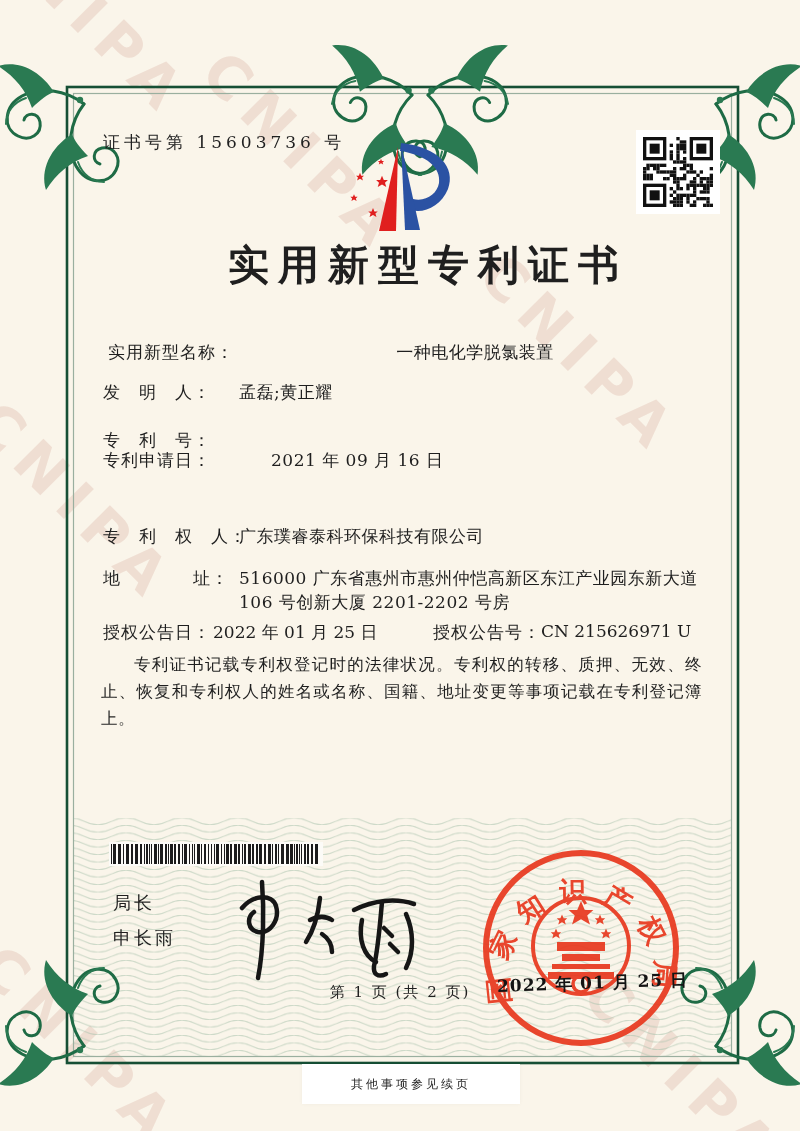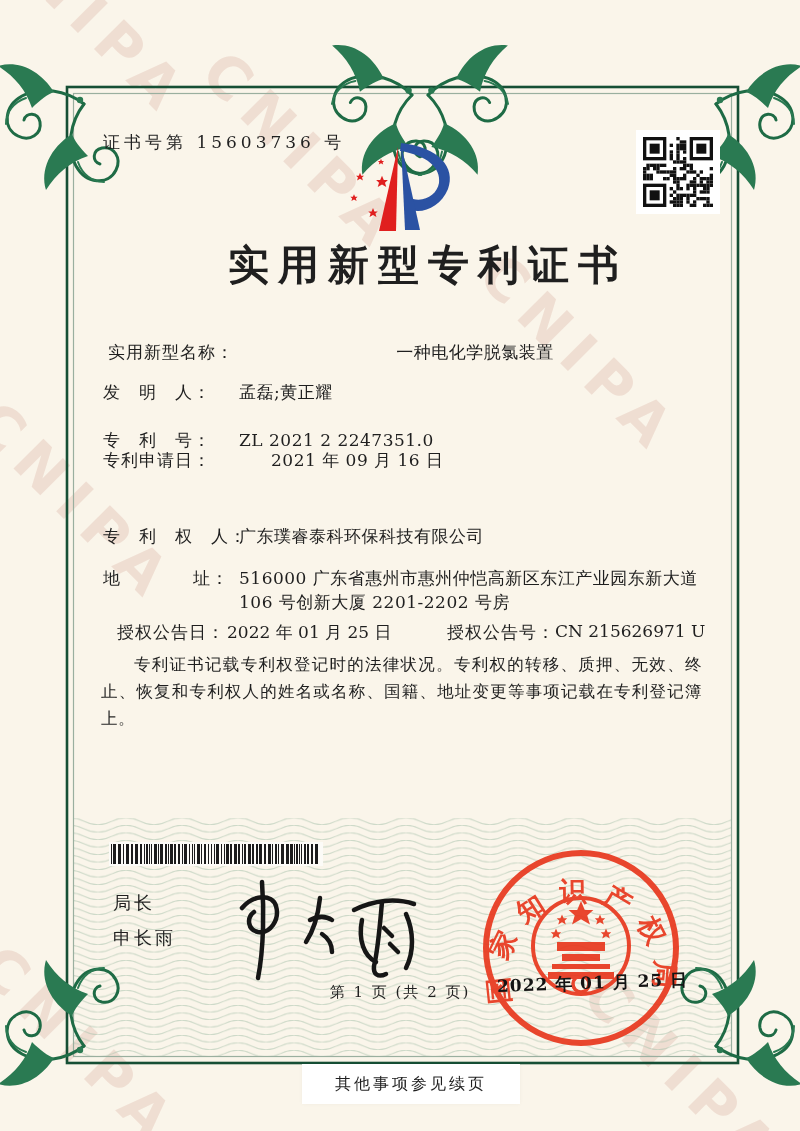--- a/index.html
+++ b/index.html
@@ -17,33 +17,33 @@
   }
   .cert-no{left:103px; top:131px; font-size:17px; letter-spacing:4px;}
   .title{
     left:0; top:238px; width:800px; text-align:center;
     font-size:41px; font-weight:bold; letter-spacing:9px;padding-left:28px;
   }
   .qr-box{left:636px; top:130px; width:84px; height:84px; background:#ffffff;}
   .field-row{left:103px; width:608px; display:flex; font-size:17px; line-height:24px;}
   .f-label{width:136px; flex:0 0 136px; letter-spacing:1px; white-space:nowrap;}
   .f-value{flex:1; letter-spacing:0.5px;}
-  .grant-row{left:117px; top:621px; width:620px; display:flex; font-size:17px;}
+  .grant-row{left:103px; top:621px; width:620px; display:flex; font-size:17px;}
   .grant-row .f-label2{width:110px; flex:0 0 110px; letter-spacing:1px;}
   .paras{left:101px; top:651px; width:601px; font-size:16.5px; line-height:27px;
     text-align:justify; letter-spacing:0.6px;}
   .paras p{margin:0; text-indent:2em;}
   .barcode-wrap{left:109px; top:842px; width:214px; height:24px; background:#fcfbf7;}
   .comm-title{left:113px; top:891px; font-size:18px; letter-spacing:3px;
     font-family:Liberation Serif, serif;}
   .comm-name{left:113px; top:926px; font-size:18px; letter-spacing:3px;
     font-family:"DejaVu Sans","Liberation Sans",sans-serif;}
   .page-info{left:0; top:983px; width:800px; text-align:center; font-size:15px; letter-spacing:2px;}
   .footer-box{left:302px; top:1064px; width:218px; height:40px; background:#ffffff;
-    text-align:center; line-height:40px; font-size:16px; letter-spacing:3px;
+    text-align:center; line-height:40px; font-size:12px; letter-spacing:3px;
     box-shadow:0 0 4px rgba(0,0,0,0.04);}
   .seal-date{
     left:497px; top:972px; width:170px; font-size:17px; font-weight:bold;
     letter-spacing:1px; transform:rotate(-2deg); color:#141414; white-space:nowrap;
   }
   svg .orn{fill:none; stroke:#1E6B45; stroke-width:3; stroke-linecap:round;}
   svg .orn2{fill:none; stroke:#2A7A52; stroke-width:2; stroke-linecap:round;}
   svg .ornf{fill:#2A7A52; stroke:none;}
 </style>
 </head>
@@ -252,21 +252,20 @@
   <div class="abs field-row" style="top:340px;text-align:center;">
     <span class="f-label">实用新型名称：</span>
     <span class="f-value">一种电化学脱氯装置</span>
   </div>
   <div class="abs field-row" style="top:380px;">
     <span class="f-label">发　明　人：</span>
     <span class="f-value">孟磊;黄正耀</span>
   </div>
   <div class="abs field-row" style="top:428px;">
     <span class="f-label">专　利　号：</span>
-    <span class="f-value">ZL 2021 2 2247351.0</span>
   </div>
   <div class="abs field-row" style="top:448px;gap:32px;">
     <span class="f-label">专利申请日：</span>
     <span class="f-value">2021 年 09 月 16 日</span>
   </div>
   <div class="abs field-row" style="top:524px;">
     <span class="f-label">专　利　权　人：</span>
     <span class="f-value">广东璞睿泰科环保科技有限公司</span>
   </div>
   <div class="abs field-row" style="top:566px;">

